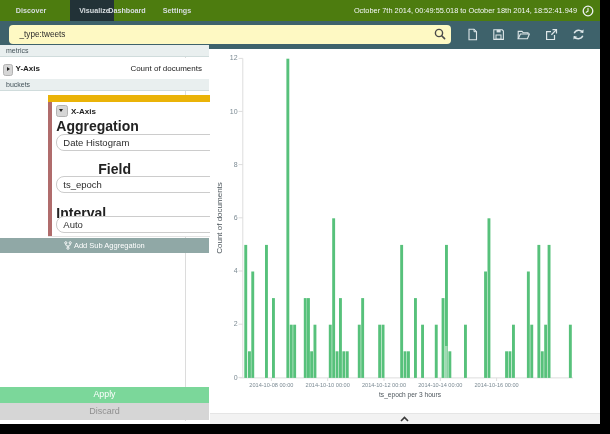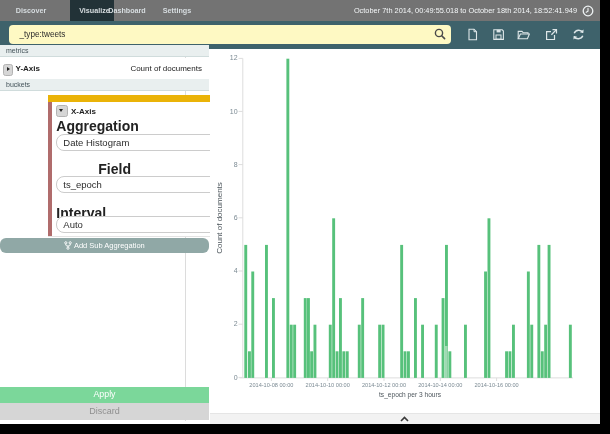--- a/index.html
+++ b/index.html
@@ -1,19 +1,19 @@
 <!DOCTYPE html>
 <html><head>
 <meta charset="utf-8">
 <style>
 * { margin:0; padding:0; box-sizing:border-box; }
 html,body { width:610px; height:434px; background:#000; overflow:hidden; }
 body { font-family:"Liberation Sans", sans-serif; }
 #app { position:absolute; left:0; top:0; width:600px; height:424px; background:#fff; overflow:hidden; }
-#navbar { position:absolute; left:0; top:0; width:600px; height:21px; background:#737373; }
+#navbar { position:absolute; left:0; top:0; width:600px; height:21px; background:#4d7c0f; }
 .navtab { position:absolute; top:0; height:21px; line-height:21px; font-size:7.2px; font-weight:bold; color:#d7dde0; text-align:center; }
 #tab-active { background:#223237; }
 #timetxt { position:absolute; top:0; right:23px; height:21px; line-height:22px; font-size:7.4px; color:#f4f7f8;text-align:center; }
 #clockicon { position:absolute; right:6px; top:4.5px; }
 #toolbar { position:absolute; left:0; top:21px; width:600px; height:27.5px; background:#3e626b; }
 #searchbox { position:absolute; left:8.5px; top:3.5px; width:442px; height:19px; background:#fef9c3; border-radius:4px; }
 #searchtxt { position:absolute; left:11px; top:0; height:19px; line-height:20px; font-size:8.2px; color:#2d2d2d; }
 #maggl { position:absolute; right:4px; top:2.5px; width:14px; height:14px; }
 .tbicon { position:absolute; top:6.5px; width:13px; height:13px; }
 #sidebar { position:absolute; left:0; top:45px; width:186px; height:375.5px; background:#fff; border-right:1px solid #dcdcdc; }
@@ -27,21 +27,21 @@
 #xstripe { position:absolute; left:0; top:0; width:4.4px; height:100%; background:#b06c6c; }
 #xaxis-btn { left:8.3px; top:2.6px; width:12px; height:12.5px; }
 #xaxis-lbl { position:absolute; left:23px; top:0px; height:19px; line-height:19px; font-size:8px; font-weight:bold; color:#222; }
 #xbtn { position:absolute; left:193px; top:2.5px; width:13px; height:13px; background:#e0543f; border-radius:3px; color:#fff; font-size:9.5px; font-weight:bold; text-align:center; line-height:13.5px; }
 .flabel { position:absolute; left:8.3px; font-size:14px; font-weight:bold; color:#222; }
 .fselect { position:absolute; left:8.3px; width:195px; height:17px; background:#fff; border:1px solid #ccc; border-radius:8px; }
 .fselect span { position:absolute; left:6px; top:0; height:16px; line-height:16px; font-size:9.5px; color:#2d2d2d; }
 i.spinner { position:absolute; display:block; right:6px; top:3.8px; width:5.6px; height:9px; }
 .spinner:before { content:""; position:absolute; left:0; top:0; border-left:2.8px solid transparent; border-right:2.8px solid transparent; border-bottom:4px solid #333; }
 .spinner:after { content:""; position:absolute; left:0; bottom:0; border-left:2.8px solid transparent; border-right:2.8px solid transparent; border-top:4px solid #333; }
-#addsub { position:absolute; left:0; top:193.3px; width:209px; height:15px; background:#90a8a6; color:#fff; font-size:7.5px; text-align:center; line-height:15px;border-radius:6px; }
+#addsub { position:absolute; left:0; top:193.3px; width:209px; height:15px; background:#90a8a6; color:#fff; font-size:7.5px; text-align:center; line-height:15px; }
 #apply { position:absolute; left:0; top:341.5px; width:209px; height:16px; background:#7bd79a; color:#fff; font-size:8.8px; text-align:center; line-height:15.5px; }
 #discard { position:absolute; left:0; top:357.5px; width:209px; height:17.5px; background:#d6d6d6; color:#8f8f8f; font-size:9px; text-align:center; line-height:17px; }
 #canvas { position:absolute; left:210px; top:48.5px; width:390px; height:375.5px; background:#fff; }
 #footer { position:absolute; left:0; top:364.5px; width:390px; height:11px; background:#f2f2f2; border-top:1px solid #e5e5e5; }
 .tri { width:0; height:0; display:inline-block; }
 </style>
 </head>
 <body>
 <div id="app">
   <div id="navbar">

